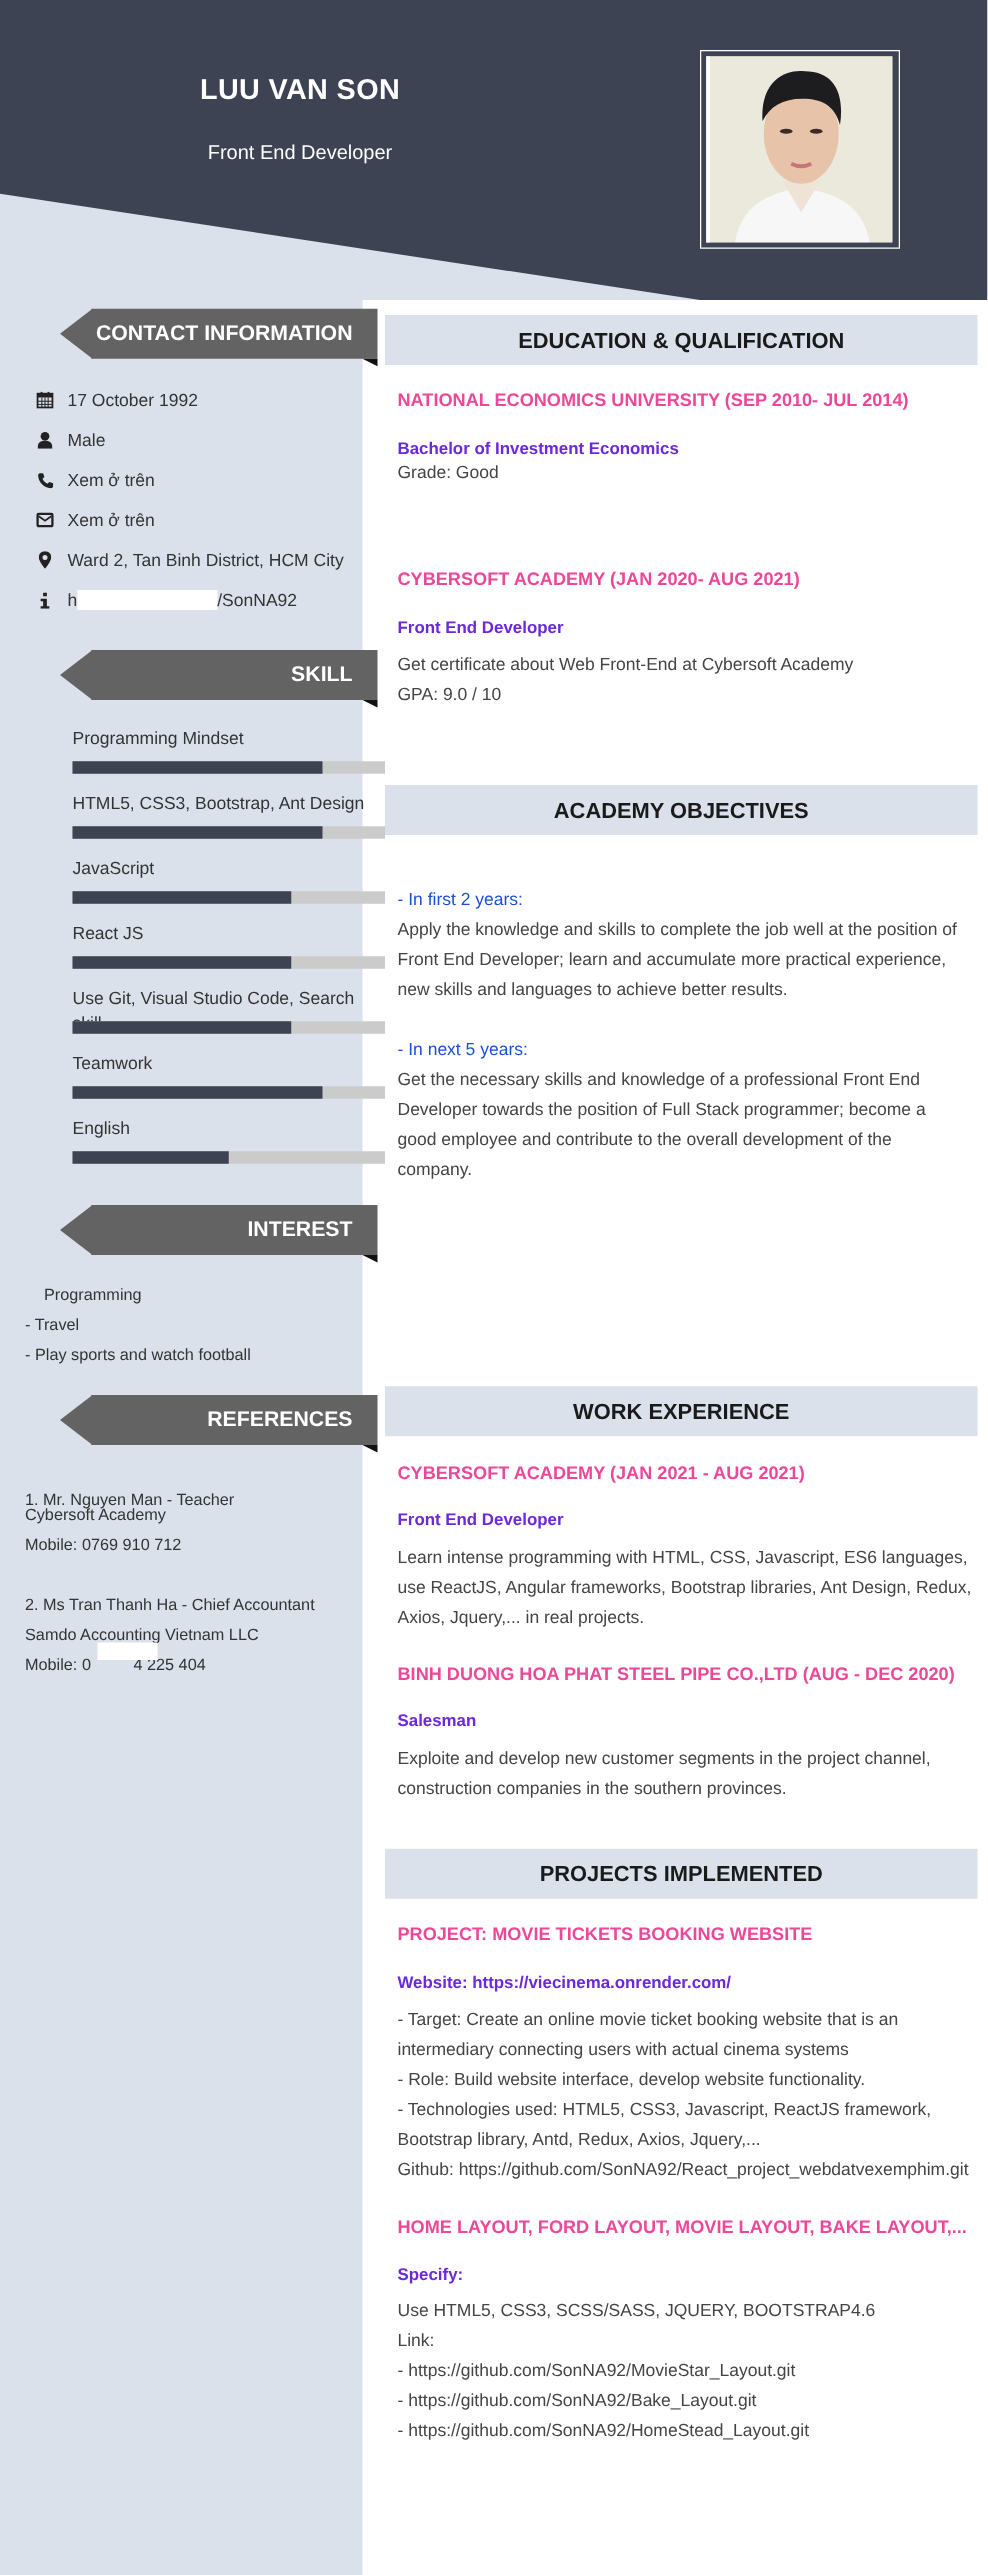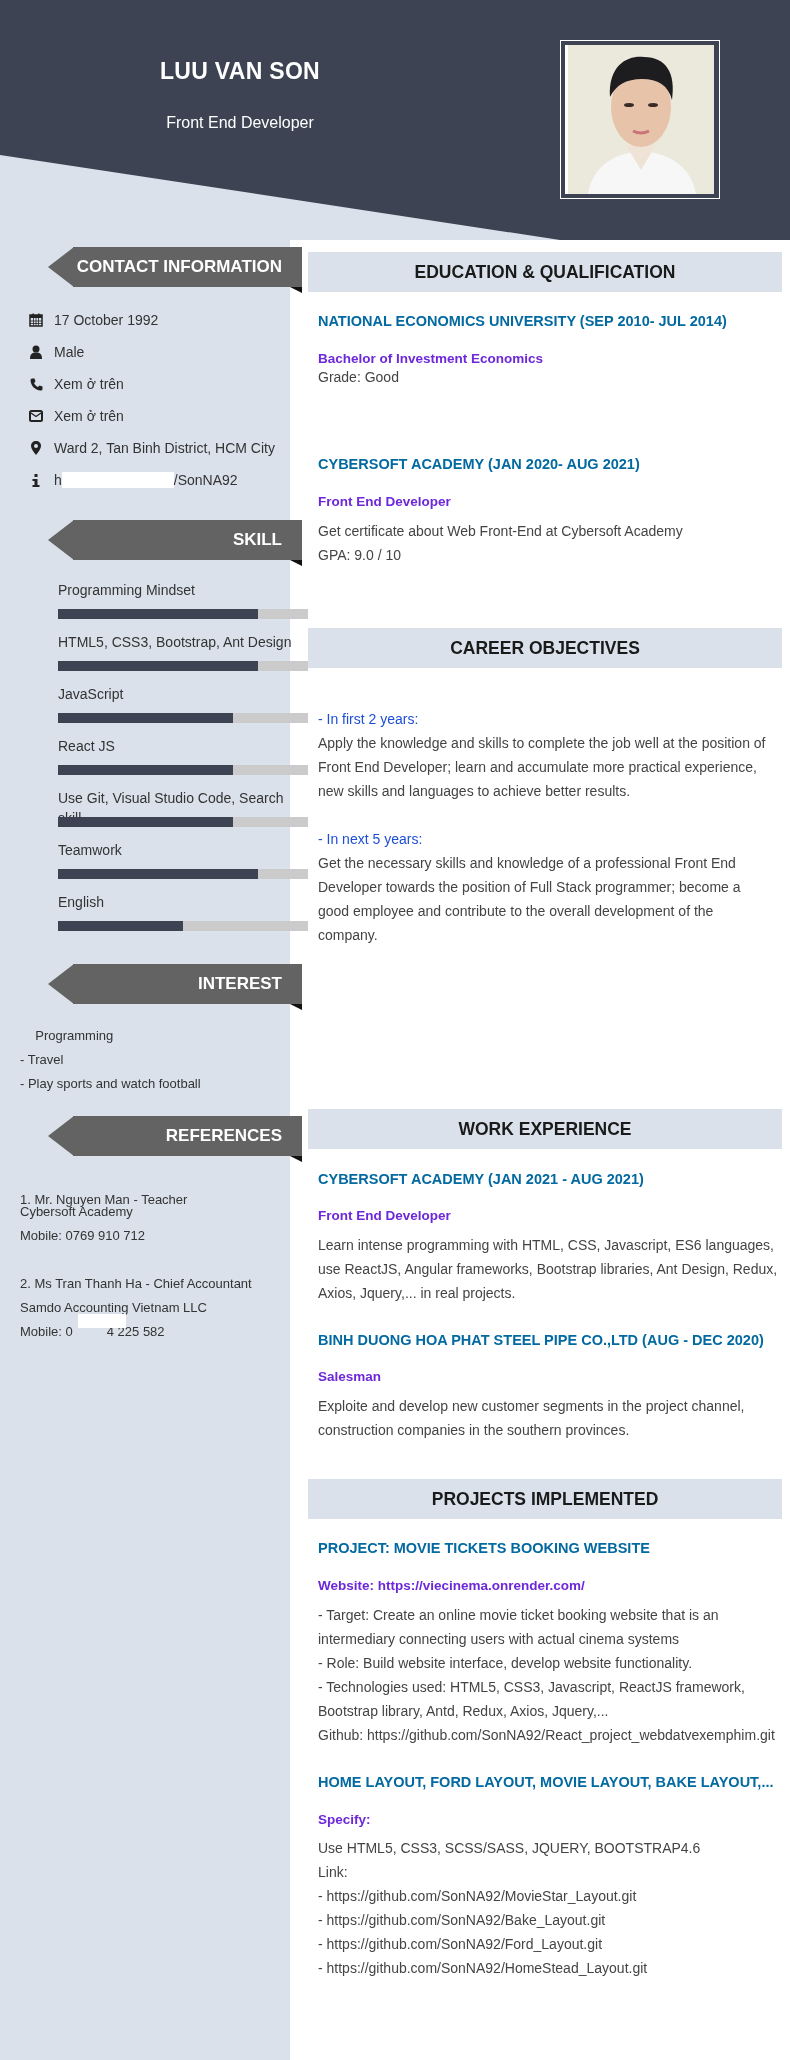--- a/index.html
+++ b/index.html
@@ -27,21 +27,21 @@
   .mask { display: inline-block; background: #fff; height: 16px; vertical-align: middle; }
 
   .skill { position: absolute; left: 20px; width: 250px; margin-left: 38px; }
   .skill .lbl { font-size: 14px; color: #333; height: 20px; line-height: 20px; }
   .skill .track { margin-top: 9px; height: 10px; background: #cbcbcb; position: relative; }
   .skill .fill { position: absolute; left: 0; top: 0; height: 10px; background: #3d4352; }
 
   .plain-line { position: absolute; left: 20px; font-size: 13px; line-height: 24px; color: #333; white-space: nowrap; }
 
   .sec-header { position: absolute; left: 308px; width: 474px; height: 40px; background: #dae1eb; text-align: center; line-height: 40px; font-weight: bold; font-size: 17.5px; color: #1a1a1a; }
-  .r-title { position: absolute; left: 318px; font-weight: bold; font-size: 14.5px; color: #0369a1; white-space: nowrap; }
+  .r-title { position: absolute; left: 318px; font-weight: bold; font-size: 14.5px; color: #ec4899; white-space: nowrap; }
   .r-sub { position: absolute; left: 318px; font-weight: bold; font-size: 13.5px; color: #6d28d9; white-space: nowrap; }
   .r-text { position: absolute; left: 318px; width: 465px; font-size: 14px; line-height: 24px; color: #444; }
   .r-text div { white-space: nowrap; }
   .r-bold { font-weight: normal; color: #1d4ed8; }
 </style>
 </head>
 <body>
 
 <div class="header-bg"></div>
 <div class="sidebar"></div>
@@ -197,38 +197,38 @@
   <div class="point"></div>
     <div class="body"></div>
     <div class="fold"></div>
   <span class="label">REFERENCES</span>
 </div>
 <div class="plain-line" style="top: 1176px; white-space: pre; margin-top: 12px;">1. Mr. Nguyen Man - Teacher</div>
 <div class="plain-line" style="top: 1200px; white-space: pre;">Cybersoft Academy</div>
 <div class="plain-line" style="top: 1224px; white-space: pre;">Mobile: 0769 910 712</div>
 <div class="plain-line" style="top: 1272px; white-space: pre;">2. Ms Tran Thanh Ha - Chief Accountant</div>
 <div class="plain-line" style="top: 1296px; white-space: pre;">Samdo Accounting Vietnam LLC</div>
-<div class="plain-line" style="top: 1320px; white-space: pre;"><span>Mobile: 0</span><span style="display:inline-block;width:34px"></span><span>4 225 582</span></div>
+<div class="plain-line" style="top: 1320px; white-space: pre;"><span>Mobile: 0</span><span style="display:inline-block;width:34px"></span><span>4 225 404</span></div>
 <div class="mask" style="position:absolute; left:78px; top:1314px; width:48px; height:14px"></div>
 
 <div class="sec-header" style="top:252px">EDUCATION &amp; QUALIFICATION</div>
 <div class="r-title" style="top:313px">NATIONAL ECONOMICS UNIVERSITY (SEP 2010- JUL 2014)</div>
 <div class="r-sub" style="top:351px">Bachelor of Investment Economics</div>
 <div class="r-text" style="top:365px">
     <div>Grade: Good</div>
   </div>
 
 <div class="r-title" style="top:456px">CYBERSOFT ACADEMY (JAN 2020- AUG 2021)</div>
 <div class="r-sub" style="top:494px">Front End Developer</div>
 <div class="r-text" style="top:519px">
   <div>Get certificate about Web Front-End at Cybersoft Academy</div>
   <div>GPA: 9.0 / 10</div>
 </div>
 
-<div class="sec-header" style="top:628px">CAREER OBJECTIVES</div>
+<div class="sec-header" style="top:628px">ACADEMY OBJECTIVES</div>
 <div class="r-text" style="top:707px">
   <div class="r-bold">- In first 2 years:</div>
   <div>Apply the knowledge and skills to complete the job well at the position of</div>
   <div>Front End Developer; learn and accumulate more practical experience,</div>
   <div>new skills and languages to achieve better results.</div>
   <div>&nbsp;</div>
   <div class="r-bold">- In next 5 years:</div>
   <div>Get the necessary skills and knowledge of a professional Front End</div>
   <div>Developer towards the position of Full Stack programmer; become a</div>
   <div>good employee and contribute to the overall development of the</div>
@@ -262,15 +262,14 @@
   <div>Github: https://github.com/SonNA92/React_project_webdatvexemphim.git</div>
 </div>
 
 <div class="r-title" style="top:1774px">HOME LAYOUT, FORD LAYOUT, MOVIE LAYOUT, BAKE LAYOUT,...</div>
 <div class="r-sub" style="top:1812px">Specify:</div>
 <div class="r-text" style="top:1836px">
   <div>Use HTML5, CSS3, SCSS/SASS, JQUERY, BOOTSTRAP4.6</div>
   <div>Link:</div>
   <div>- https://github.com/SonNA92/MovieStar_Layout.git</div>
   <div>- https://github.com/SonNA92/Bake_Layout.git</div>
-  <div>- https://github.com/SonNA92/Ford_Layout.git</div>
   <div>- https://github.com/SonNA92/HomeStead_Layout.git</div>
 </div>
 
 </body></html>

